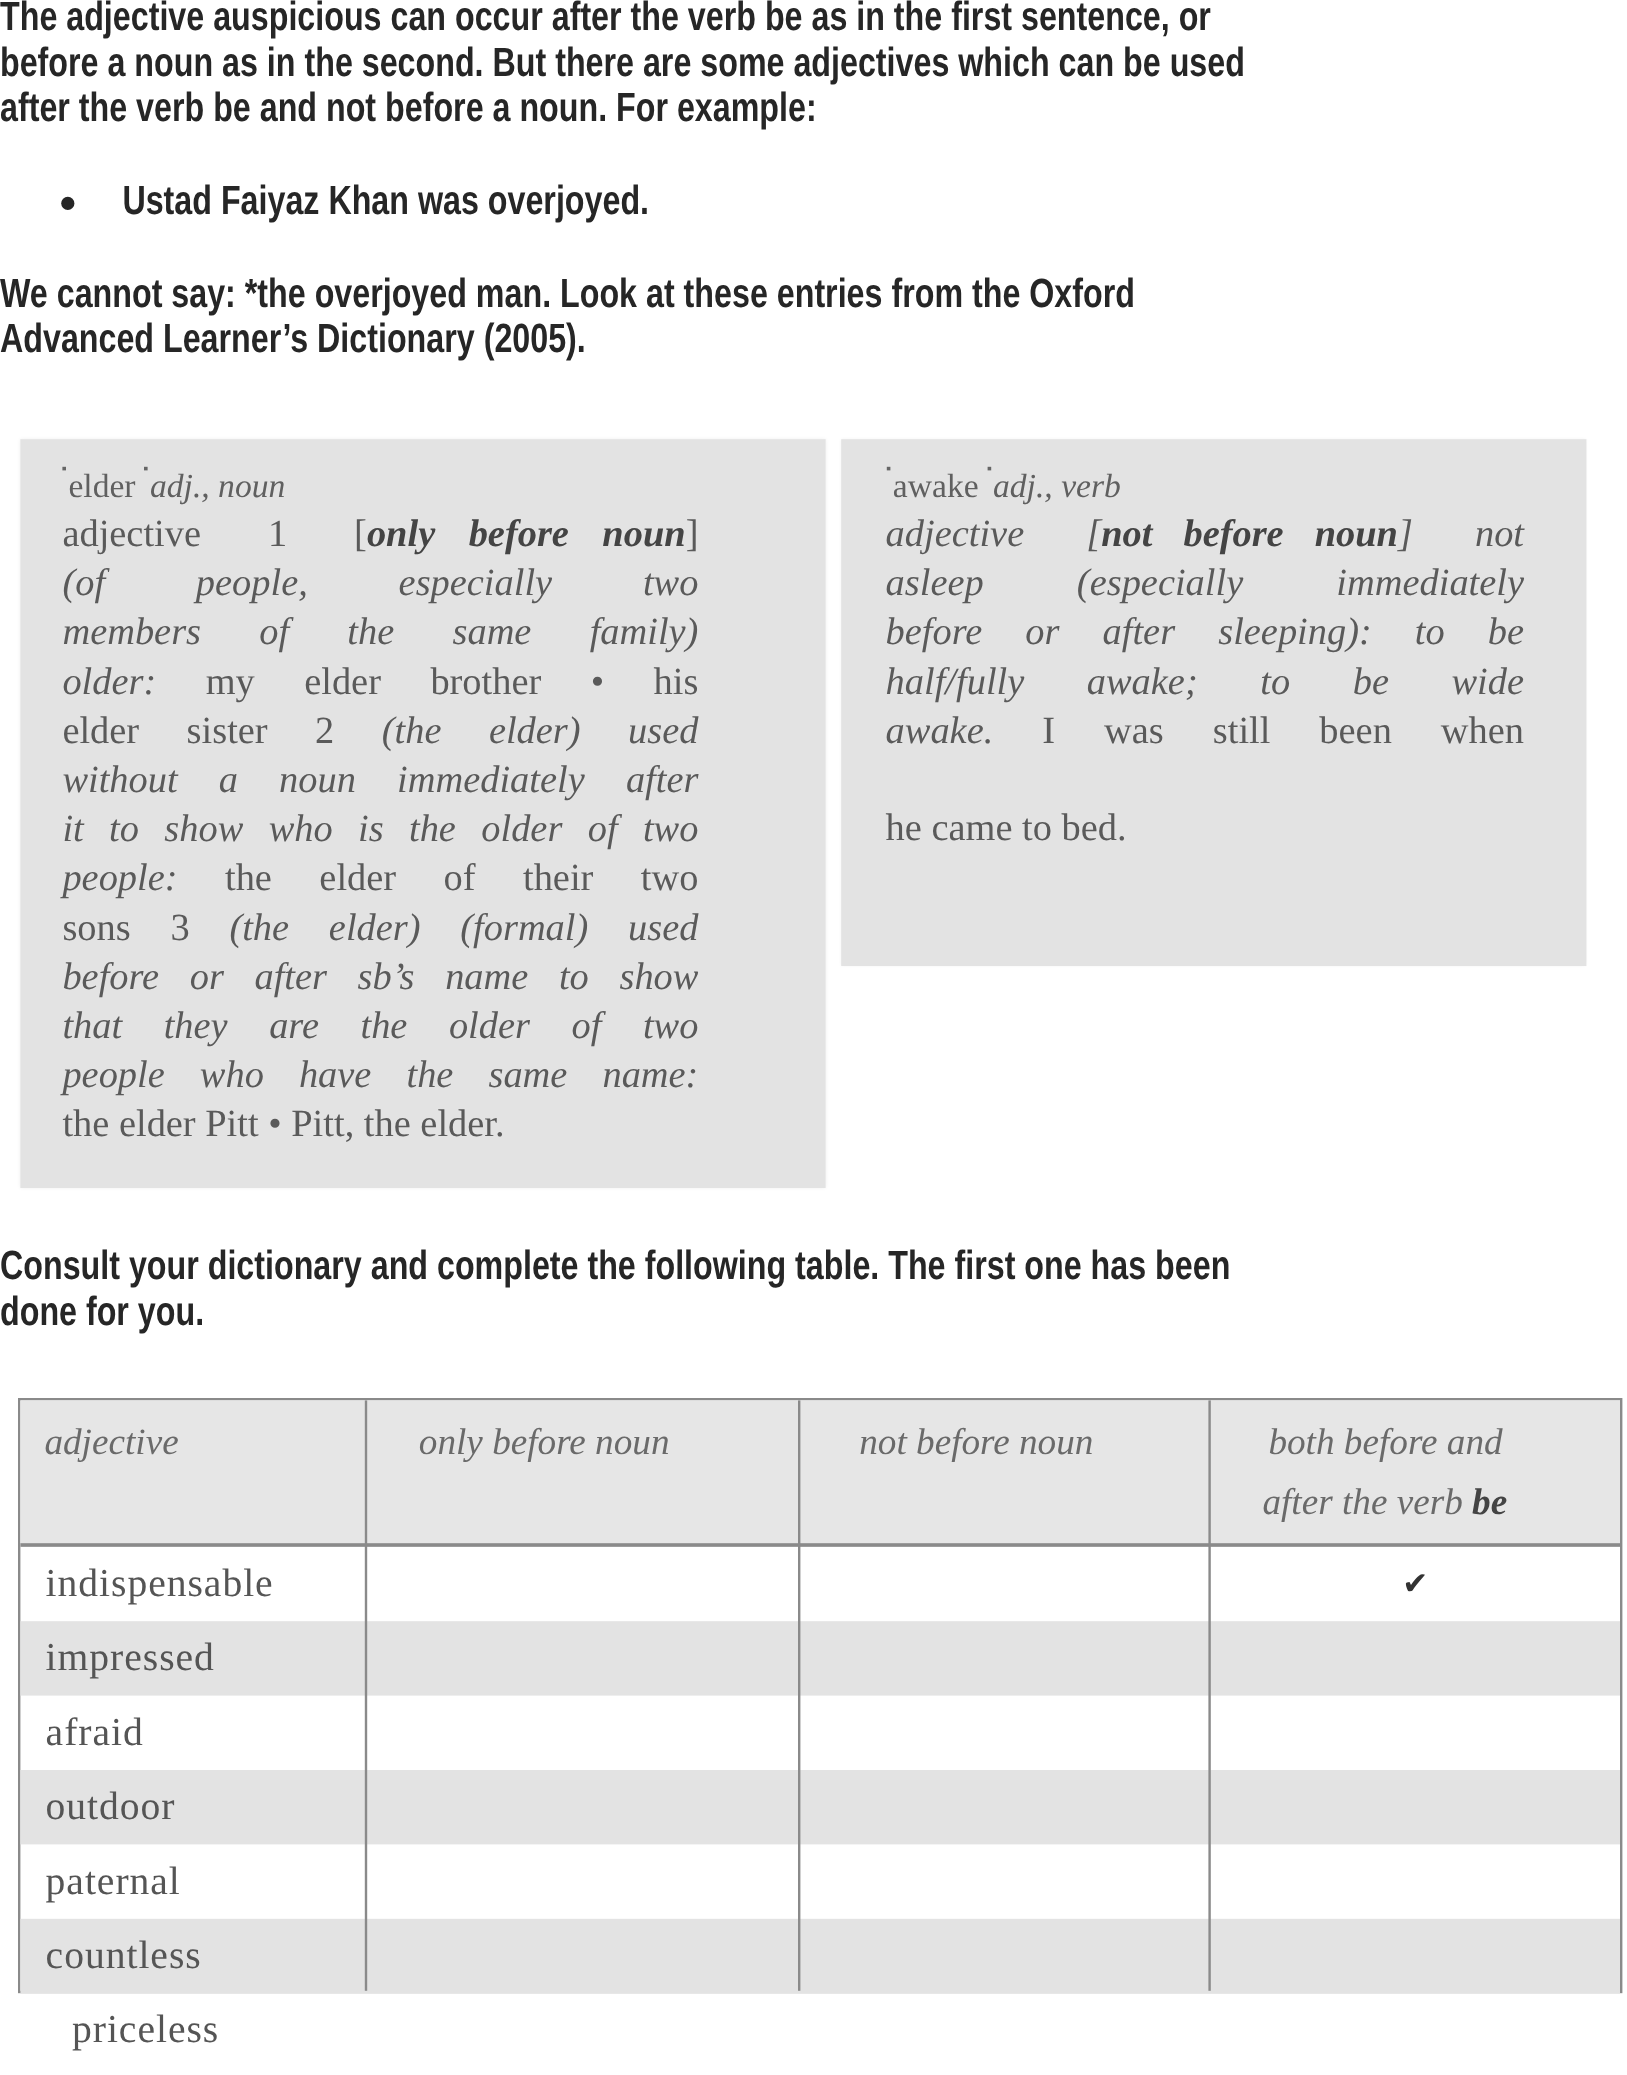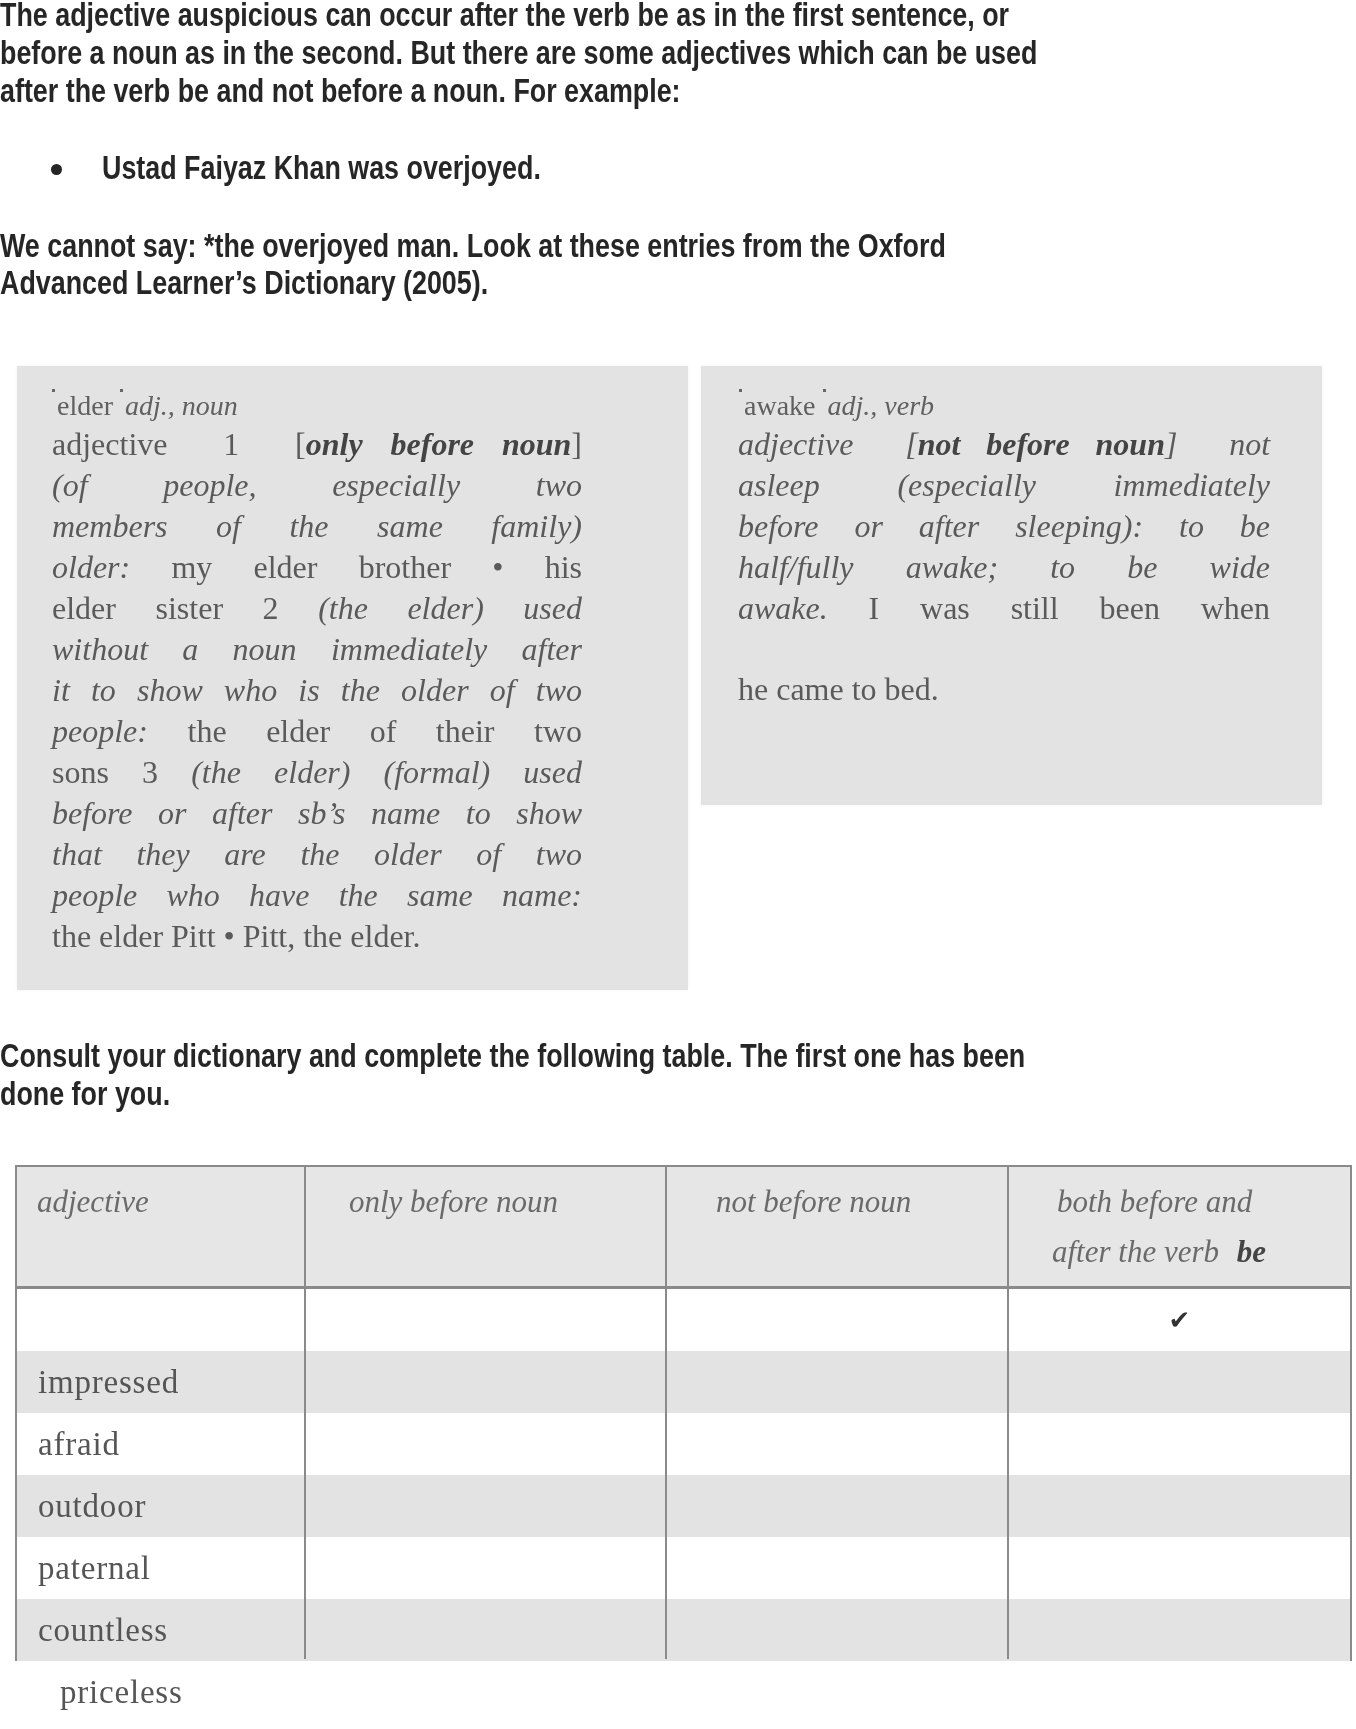--- a/index.html
+++ b/index.html
@@ -107,21 +107,21 @@
     }
     .th {
       position: absolute;
       font-family: "Liberation Serif", serif;
       font-style: italic;
       font-size: 31px;
       line-height: 46px;
       color: #6a6a6a;
       white-space: nowrap;
     }
-    .th b { color: #444; margin-left: 10px; }
+    .th b { color: #444; }
     .td-label {
       position: absolute;
       left: 21px;
       font-family: "Liberation Serif", serif;
       font-size: 33px;
       letter-spacing: 0.8px;
       line-height: 62px;
       color: #555;
       white-space: nowrap;
     }
@@ -204,20 +204,21 @@
   <div class="tbl-header">
     <div class="th" style="left:20px; top:12px;">adjective</div>
     <div class="th" style="left:332px; top:12px;">only before noun</div>
     <div class="th" style="left:699px; top:12px;">not before noun</div>
     <div class="th" style="left:1040px; top:12px;">both before and</div>
     <div class="th" style="left:1035px; top:62px;"><span>after the verb </span><b>be</b></div>
   </div>
 
   <div id="tbl-body">
       <div class="tbl-row" style="top: 122px;">
+        <div class="td-label">indispensable</div>
         <div class="cell" style="left: 289px; width: 359px;"></div>
         <div class="cell" style="left: 650px; width: 340px;"></div>
         <div class="cell" style="left: 992px; width: 341px;">
           <span class="check" style="left: 0px; width: 100%;">✔</span>
         </div>
       </div>
       <div class="tbl-row shaded" style="top: 184px;">
         <div class="td-label">impressed</div>
         <div class="cell" style="left: 289px; width: 359px;"></div>
         <div class="cell" style="left: 650px; width: 340px;"></div>

